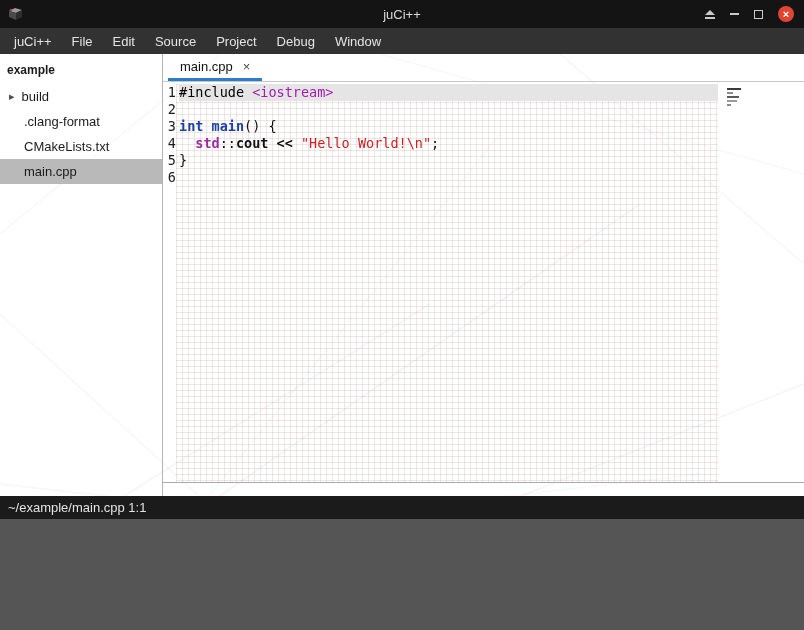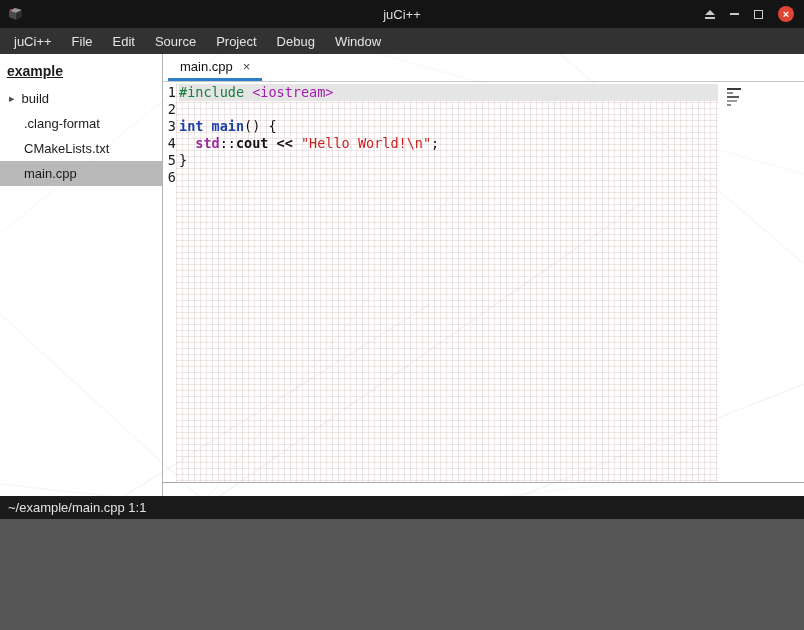--- a/index.html
+++ b/index.html
@@ -24,21 +24,21 @@
   .menubar { flex:0 0 26px; background:#323232; display:flex; align-items:center; padding:0 4px; }
   .menu-item { color:#e3e3e3; font-size:13px; padding:0 10px; height:100%; display:flex; align-items:center; cursor:default; }
 
   
   .content { flex:1 1 auto; position:relative; overflow:hidden; }
   .texture { position:absolute; inset:0; z-index:0; }
   .layout { position:relative; z-index:1; display:flex; height:100%; }
 
   
   .sidebar { flex:0 0 163px; width:163px; border-right:1px solid #b3b3b3; font-size:13px; color:#1b1b1b; padding-top:5px; }
-  .tree-root { font-weight:bold; font-size:14px; padding:4px 8px 7px 7px;text-decoration:underline; }
+  .tree-root { font-weight:bold; font-size:12px; padding:4px 8px 7px 7px; }
   .tree-item { height:25px; display:flex; align-items:center; cursor:default; }
   .tree-item.folder { padding-left:9px; }
   .expander { color:#4f4f4f; font-size:11px; margin-right:7px; line-height:1; }
   .tree-item.file { padding-left:24px;text-align:right; }
   .tree-item.selected { background:#b9b9b9; }
 
   
   .main { flex:1 1 auto; display:flex; flex-direction:column; min-width:0; }
   .tabbar { flex:0 0 28px; border-bottom:1px solid #c6c6c6; display:flex; align-items:stretch; padding-left:5px; }
   .tab { display:flex; align-items:center; gap:10px; padding:0 12px; font-size:13px; color:#111;
@@ -50,21 +50,21 @@
             font-size:13.5px; line-height:17px; padding-top:2px; }
   .gutter { flex:0 0 13px; width:13px; text-align:right; color:#1a1a1a; }
   .ln { height:17px; }
   .code-col { flex:0 0 542px; width:542px; padding-left:3px;
     background-image:
       repeating-linear-gradient(to right,  rgba(204,178,178,0.33) 0 1px, transparent 1px 6px),
       repeating-linear-gradient(to bottom, rgba(204,178,178,0.33) 0 1px, transparent 1px 6px); }
   .code-line { height:17px; white-space:pre; color:#111; }
   .code-line.current { background:#e5e5e5; }
 
-  .tk-preproc { color:#15803d; }
+  .tk-preproc { color:#000000; }
   .tk-incpath { color:#a21caf; }
   .tk-kw      { color:#1d40a6; font-weight:bold; }
   .tk-ns      { color:#a02ca0; font-weight:bold; }
   .tk-bold    { color:#111;    font-weight:bold; }
   .tk-str     { color:#cc1f1f; }
   .tk-plain   { color:#111; }
 
   .right-pane { flex:1 1 auto; position:relative; }
   .minimap { position:absolute; top:4px; left:9px; width:24px; display:flex; flex-direction:column; gap:2px; }
   .mm { display:block; height:2px; background:#7a7a7a; }

